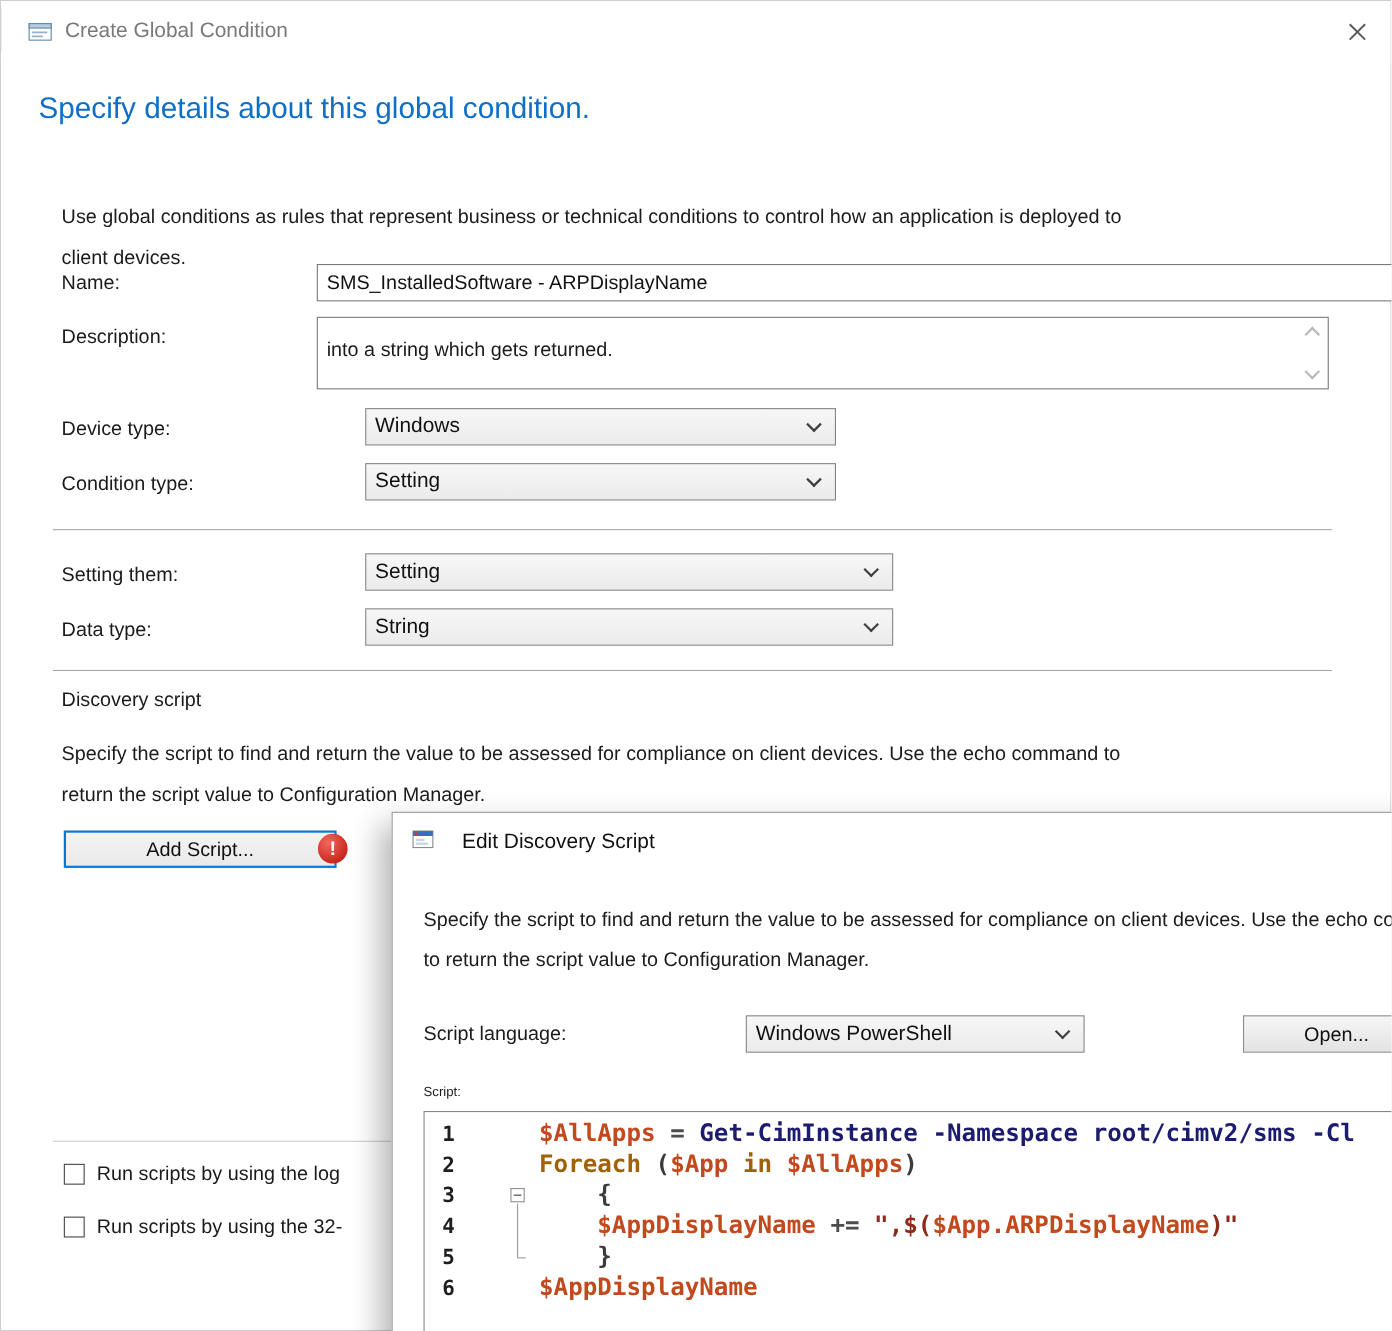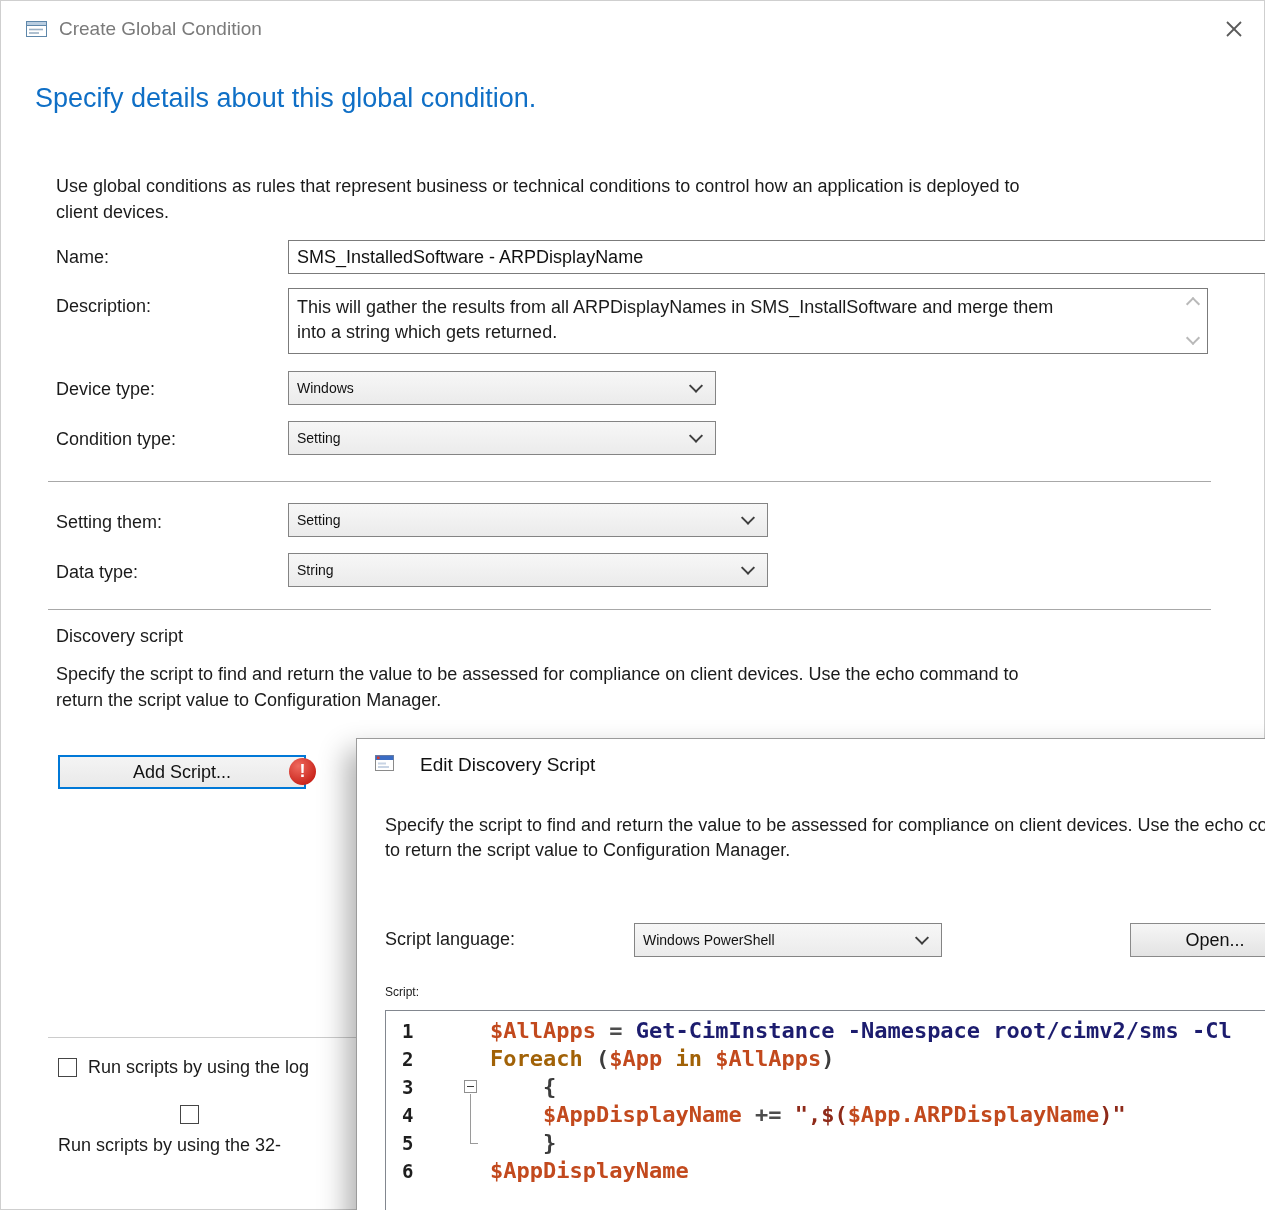--- a/index.html
+++ b/index.html
@@ -14,21 +14,21 @@
   #bg-nub { position:absolute; left:0; top:6px; width:10px; height:40px; background:#1f1f1f; }
 
   
   .titlebar { position:absolute; left:0; top:0; right:0; height:58px; background:#fff; }
   .win-icon { position:absolute; left:24px; top:18px; width:24px; height:20px; }
   .win-title { position:absolute; left:58px; top:17px; font-size:19px; color:#7a7a7a; white-space:nowrap;text-align:right; }
   .win-close { position:absolute; right:14px; top:13px; width:32px; height:32px; background:transparent; border:none; cursor:default; }
 
   
   #heading { position:absolute; left:34px; top:82px; font-size:27px; font-weight:400; color:#0f6fc6; white-space:nowrap; }
-  .lines div { white-space:nowrap; }
+  .lines div { white-space:nowrap;margin-top:11px; }
   #intro { position:absolute; left:55px; top:172px; font-size:18px; line-height:26px; }
 
   
   .lbl { position:absolute; left:55px; font-size:18px; white-space:nowrap; }
   #lbl-name { top:246px; } #lbl-desc { top:295px; }
   #lbl-device { top:378px; } #lbl-cond { top:428px; }
   #lbl-setting { top:511px; } #lbl-data { top:561px; }
 
   
   .text-input { position:absolute; left:287px; height:34px; border:1px solid #7b7b7b; background:#fff;
@@ -38,21 +38,21 @@
   .desc-box { position:absolute; left:287px; top:287px; width:920px; height:66px; border:1px solid #7b7b7b;
               background:#fff; padding:6px 34px 6px 8px; font-size:18px; line-height:25px; }
   .desc-box .lines div { overflow:hidden; }
   .scroll-arrow { position:absolute; right:9px; width:10px; height:10px;
                   border-right:2px solid #b9b9b9; border-bottom:2px solid #b9b9b9; }
   .scroll-arrow.up { top:10px; transform:rotate(225deg); }
   .scroll-arrow.down { bottom:10px; transform:rotate(45deg); }
 
   
   .combo { position:absolute; height:34px; border:1px solid #848484;
-           background:linear-gradient(#f7f7f7,#ebebeb); font-size:14px; }
+           background:linear-gradient(#f7f7f7,#ebebeb); font-size:19px;margin-left:44px; }
   .combo .val { position:absolute; left:8px; top:50%; transform:translateY(-50%); white-space:nowrap; color:#111; }
   .chevron { position:absolute; right:14px; top:50%; width:10px; height:10px;
              border-right:2px solid #3f3f3f; border-bottom:2px solid #3f3f3f;
              transform:translateY(-72%) rotate(45deg); }
   #device-combo { left:287px; top:370px; width:428px; }
   #condition-combo { left:287px; top:420px; width:428px; }
   #setting-combo { left:287px; top:502px; width:480px; }
   #data-combo { left:287px; top:552px; width:480px; }
 
   .divider { position:absolute; left:47px; width:1163px; height:1px; background:#a8a8a8; }
@@ -65,21 +65,21 @@
 
   #add-script-btn { position:absolute; left:57px; top:754px; width:248px; height:34px;
                     border:2px solid #0078d7; background:linear-gradient(#f4f4f4,#e9e9e9);
                     font-family:inherit; font-size:18px; color:#111; }
   #error-icon { position:absolute; left:288px; top:757px; width:27px; height:27px; border-radius:50%;
                 background:radial-gradient(circle at 35% 30%, #ef6a5e, #c9241b 75%);
                 color:#fff; font-weight:bold; font-size:18px; text-align:center; line-height:26px; }
 
   
   .chk-row { position:absolute; left:57px; display:flex; align-items:center; gap:11px; }
-  #chk1 { top:1056px; } #chk2 { top:1104px;flex-direction:column; }
+  #chk1 { top:1056px; } #chk2 { top:1104px; }
   .chk-box { width:19px; height:19px; border:1px solid #454545; background:#fff; flex:none; }
   .chk-label { font-size:18px; white-space:nowrap; width:262px; overflow:hidden; }
 
   
   #edit-dialog { position:absolute; left:355px; top:737px; width:1105px; height:600px;
                  background:#fff; border:1px solid #9b9b9b;
                  box-shadow:-10px 12px 26px rgba(0,0,0,0.30); }
   .dlg-title { position:absolute; left:17px; top:14px; display:flex; align-items:center; gap:24px; }
   .dlg-title .t { font-size:19px; color:#111; white-space:nowrap; }
   #dlg-instr { position:absolute; left:28px; top:74px; font-size:18px; line-height:25px; }
@@ -145,21 +145,20 @@
     <div>Use global conditions as rules that represent business or technical conditions to control how an application is deployed to</div>
     <div>client devices.</div>
   </div>
 
   <div class="lbl" id="lbl-name">Name:</div>
   <input class="text-input" id="name-input" value="SMS_InstalledSoftware - ARPDisplayName" style="">
 
   <div class="lbl" id="lbl-desc">Description:</div>
   <div class="desc-box">
     <div class="lines">
-      <div>This will gather the results from all ARPDisplayNames in SMS_InstallSoftware and merge them</div>
       <div>into a string which gets returned.</div>
     </div>
     <span class="scroll-arrow up"></span>
     <span class="scroll-arrow down"></span>
   </div>
 
   <div class="lbl" id="lbl-device">Device type:</div>
   <div class="combo" id="device-combo">
     <span class="val">Windows</span>
     <span class="chevron"></span>

